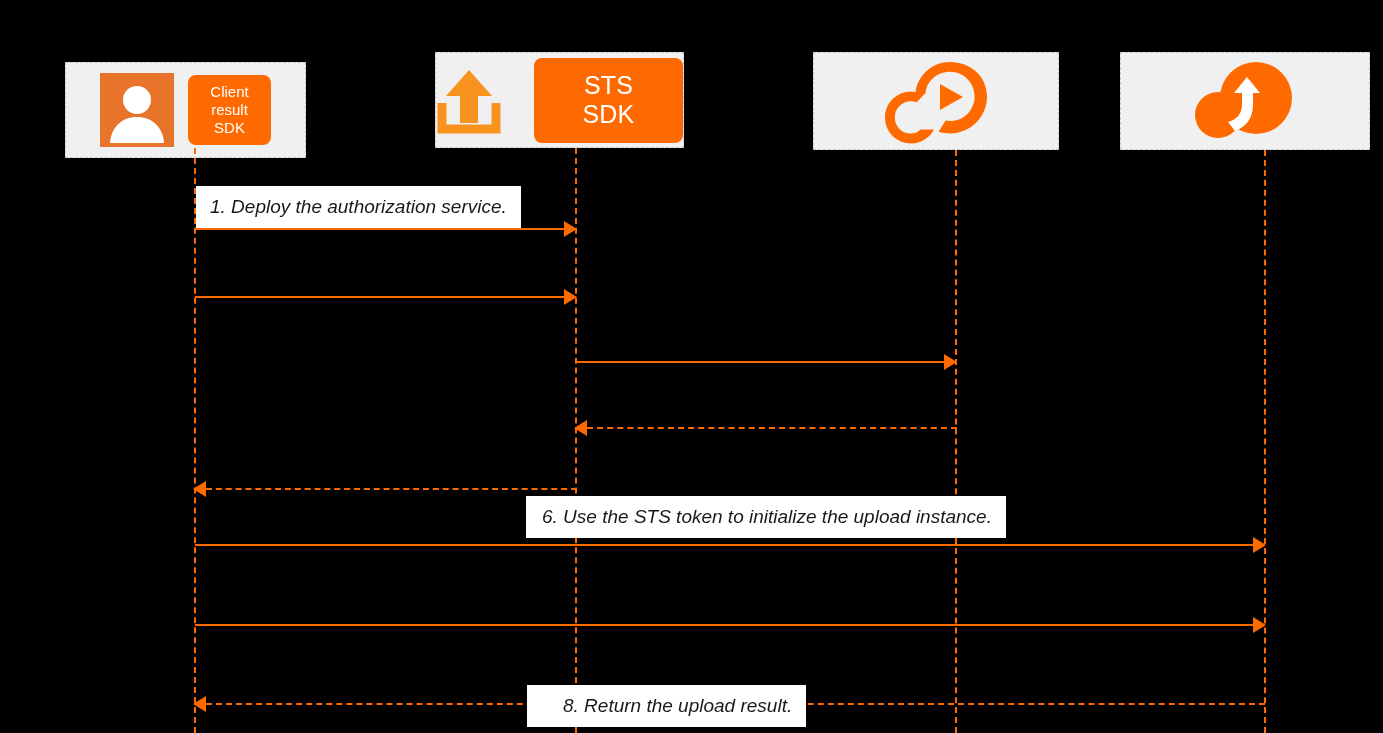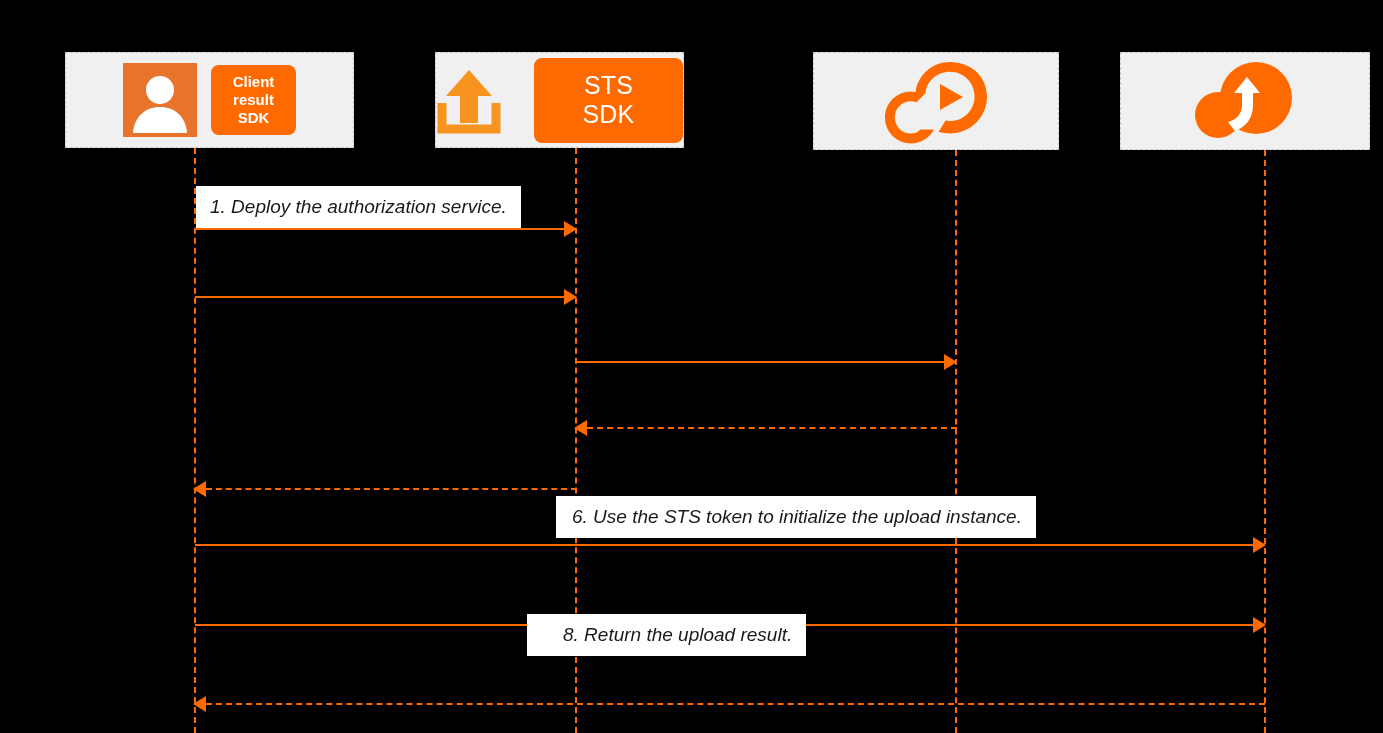--- a/index.html
+++ b/index.html
@@ -102,21 +102,21 @@
     white-space: nowrap;
     box-sizing: border-box;
     font-style: italic;
   }
 </style>
 </head>
 <body>
 
 <div id="stage">
 
-  <div class="participant" style="left:65px; top:52px; width:289px; height:96px;font-weight:bold;">
+  <div class="participant" style="left:65px; top:62px; width:241px; height:96px;">
     <div class="p-inner">
       <span class="icon-box">
         <svg width="74" height="74" viewBox="0 0 74 74">
           <rect x="0" y="0" width="74" height="74" fill="#e8732a"></rect>
           <circle cx="37" cy="27" r="14" fill="#ffffff"></circle>
           <path d="M37 44 C22 44 11 54 10 70 L64 70 C63 54 52 44 37 44 Z" fill="#ffffff"></path>
         </svg>
       </span>
       <span class="pill multiline">
         <span>Client</span><br>
@@ -174,22 +174,22 @@
   <div class="arrowhead right" style="left:944px; top:354px;"></div>
 
   <div class="msg-line dashed" style="left:587px; top:427px; width:370px;"></div>
   <div class="arrowhead left" style="left:574px; top:420px;"></div>
 
   <div class="msg-line dashed" style="left:206px; top:488px; width:371px;"></div>
   <div class="arrowhead left" style="left:193px; top:481px;"></div>
 
   <div class="msg-line" style="left:195px; top:544px; width:1060px;"></div>
   <div class="arrowhead right" style="left:1253px; top:537px;"></div>
-  <div class="msg-label" style="left:556px; top:496px;padding-left:16px;">6. Use the STS token to initialize the upload instance.</div>
+  <div class="msg-label" style="left:526px; top:496px;padding-left:16px;">6. Use the STS token to initialize the upload instance.</div>
 
   <div class="msg-line" style="left:195px; top:624px; width:1060px;"></div>
   <div class="arrowhead right" style="left:1253px; top:617px;"></div>
 
   <div class="msg-line dashed" style="left:206px; top:703px; width:1059px;"></div>
   <div class="arrowhead left" style="left:193px; top:696px;"></div>
-  <div class="msg-label" style="left:527px; top:614px;padding-left:36px;">8. Return the upload result.</div>
+  <div class="msg-label" style="left:527px; top:685px;padding-left:36px;">8. Return the upload result.</div>
 
 </div>
 
 </body></html>

